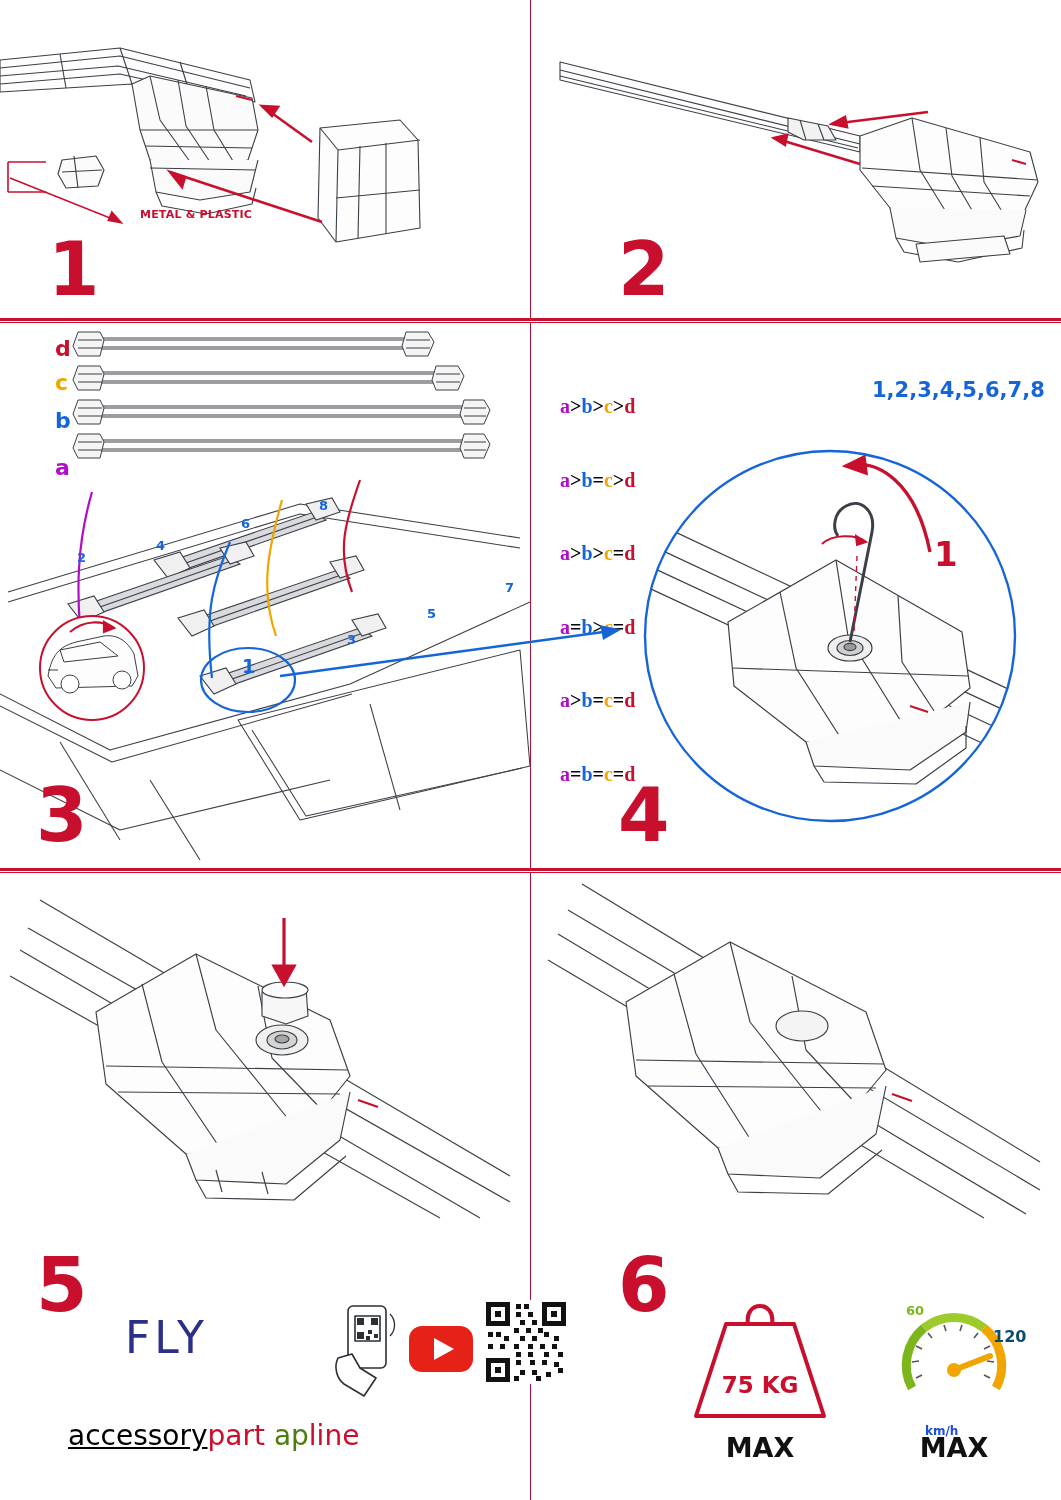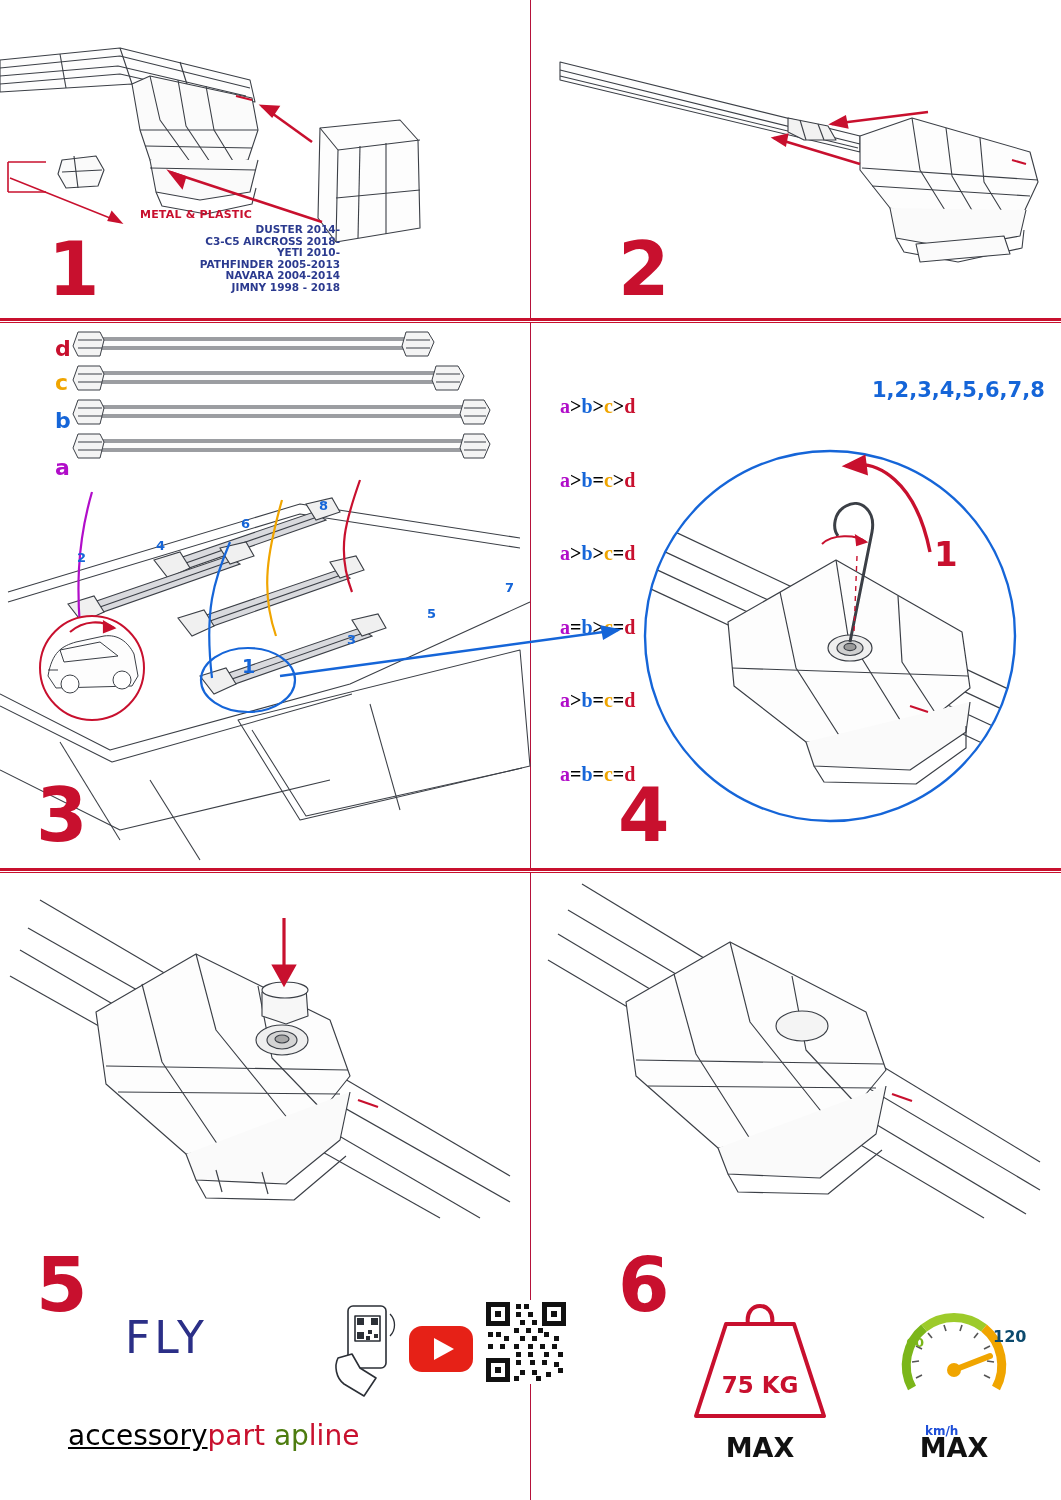--- a/index.html
+++ b/index.html
@@ -106,21 +106,21 @@
   .kgtext{
     position:absolute;left:714px;top:1372px;width:92px;text-align:center;
     color:#c8102e;font-size:23px;font-weight:bold;
     font-family:"DejaVu Sans", sans-serif;
   }
   .kmh{
     position:absolute;left:925px;top:1424px;
     color:#1d4ed8;font-size:12px;font-weight:bold;
     font-family:"DejaVu Sans", sans-serif;
   }
-  .gmin{position:absolute;left:906px;top:1303px;color:#7bb61a;font-size:13px;font-weight:bold;font-family:"DejaVu Sans",sans-serif;margin-top:32px;}
+  .gmin{position:absolute;left:906px;top:1303px;color:#7bb61a;font-size:13px;font-weight:bold;font-family:"DejaVu Sans",sans-serif;}
   .gmax{position:absolute;left:993px;top:1327px;color:#0c4a6e;font-size:16px;font-weight:bold;font-family:"DejaVu Sans",sans-serif;}
 </style>
 </head>
 <body>
 
 <div class="sheet">
 
   <div class="hrule" style="top:318px;"></div>
   <div class="hrule" style="top:322px;height:1px;"></div>
   <div class="hrule" style="top:868px;"></div>
@@ -174,28 +174,20 @@
         <path d="M10 168 L120 212" stroke-width="1.4"></path>
         <path d="M120 212 l-11 -2 l3 -7 z"></path>
         <path d="M8 152 L8 182" stroke-width="1.6"></path>
         <path d="M8 152 L46 152" stroke-width="1.6"></path>
         <path d="M8 182 L46 182" stroke-width="1.6"></path>
       </g>
     </svg>
   </div>
 
   <div class="mp-title">METAL &amp; PLASTIC</div>
-  <div class="mp-list">
-    <div>DUSTER 2014-</div>
-    <div>C3-C5 AIRCROSS 2018-</div>
-    <div>YETI 2010-</div>
-    <div>PATHFINDER 2005-2013</div>
-    <div>NAVARA 2004-2014</div>
-    <div>JIMNY 1998 - 2018</div>
-  </div>
 
   <div class="stepnum" style="left:48px;top:232px;">1</div>
 
   <div class="panel" style="left:560px;top:40px;">
     <svg width="500" height="230" viewBox="0 0 500 230">
       <g fill="none" stroke="#3b3f46" stroke-width="1.1" stroke-linejoin="round">
 
         <path d="M0 22 L300 96 L300 112 L0 40 Z" fill="#fdfdfd"></path>
         <path d="M0 30 L300 104"></path>
         <path d="M0 36 L298 108"></path>

